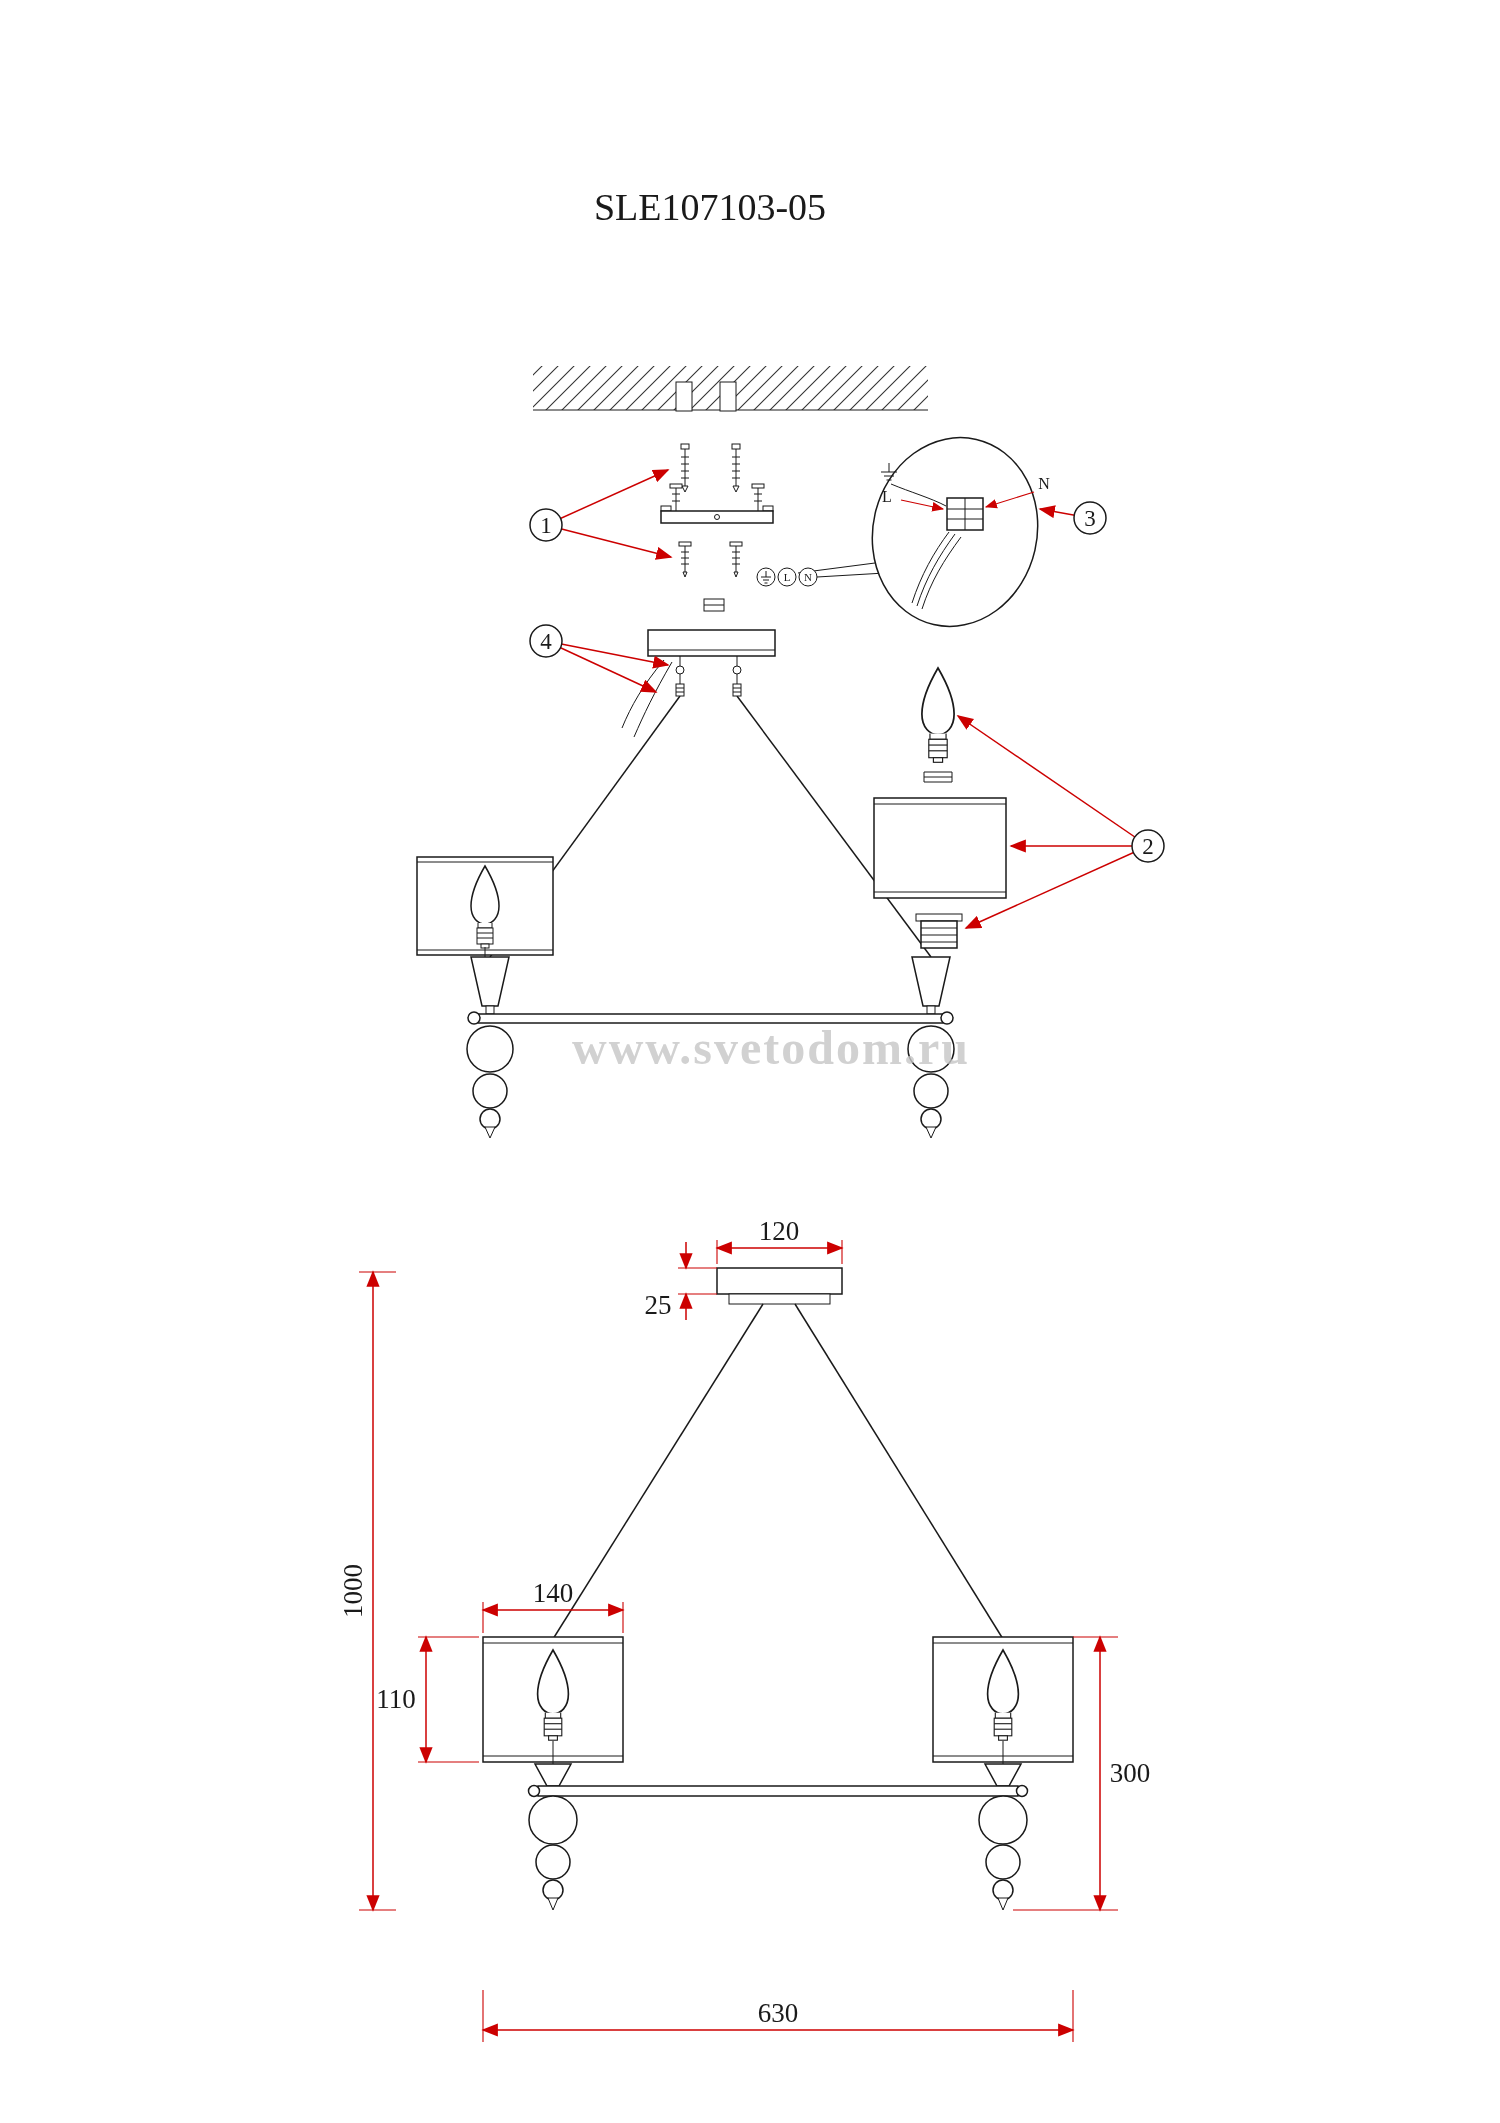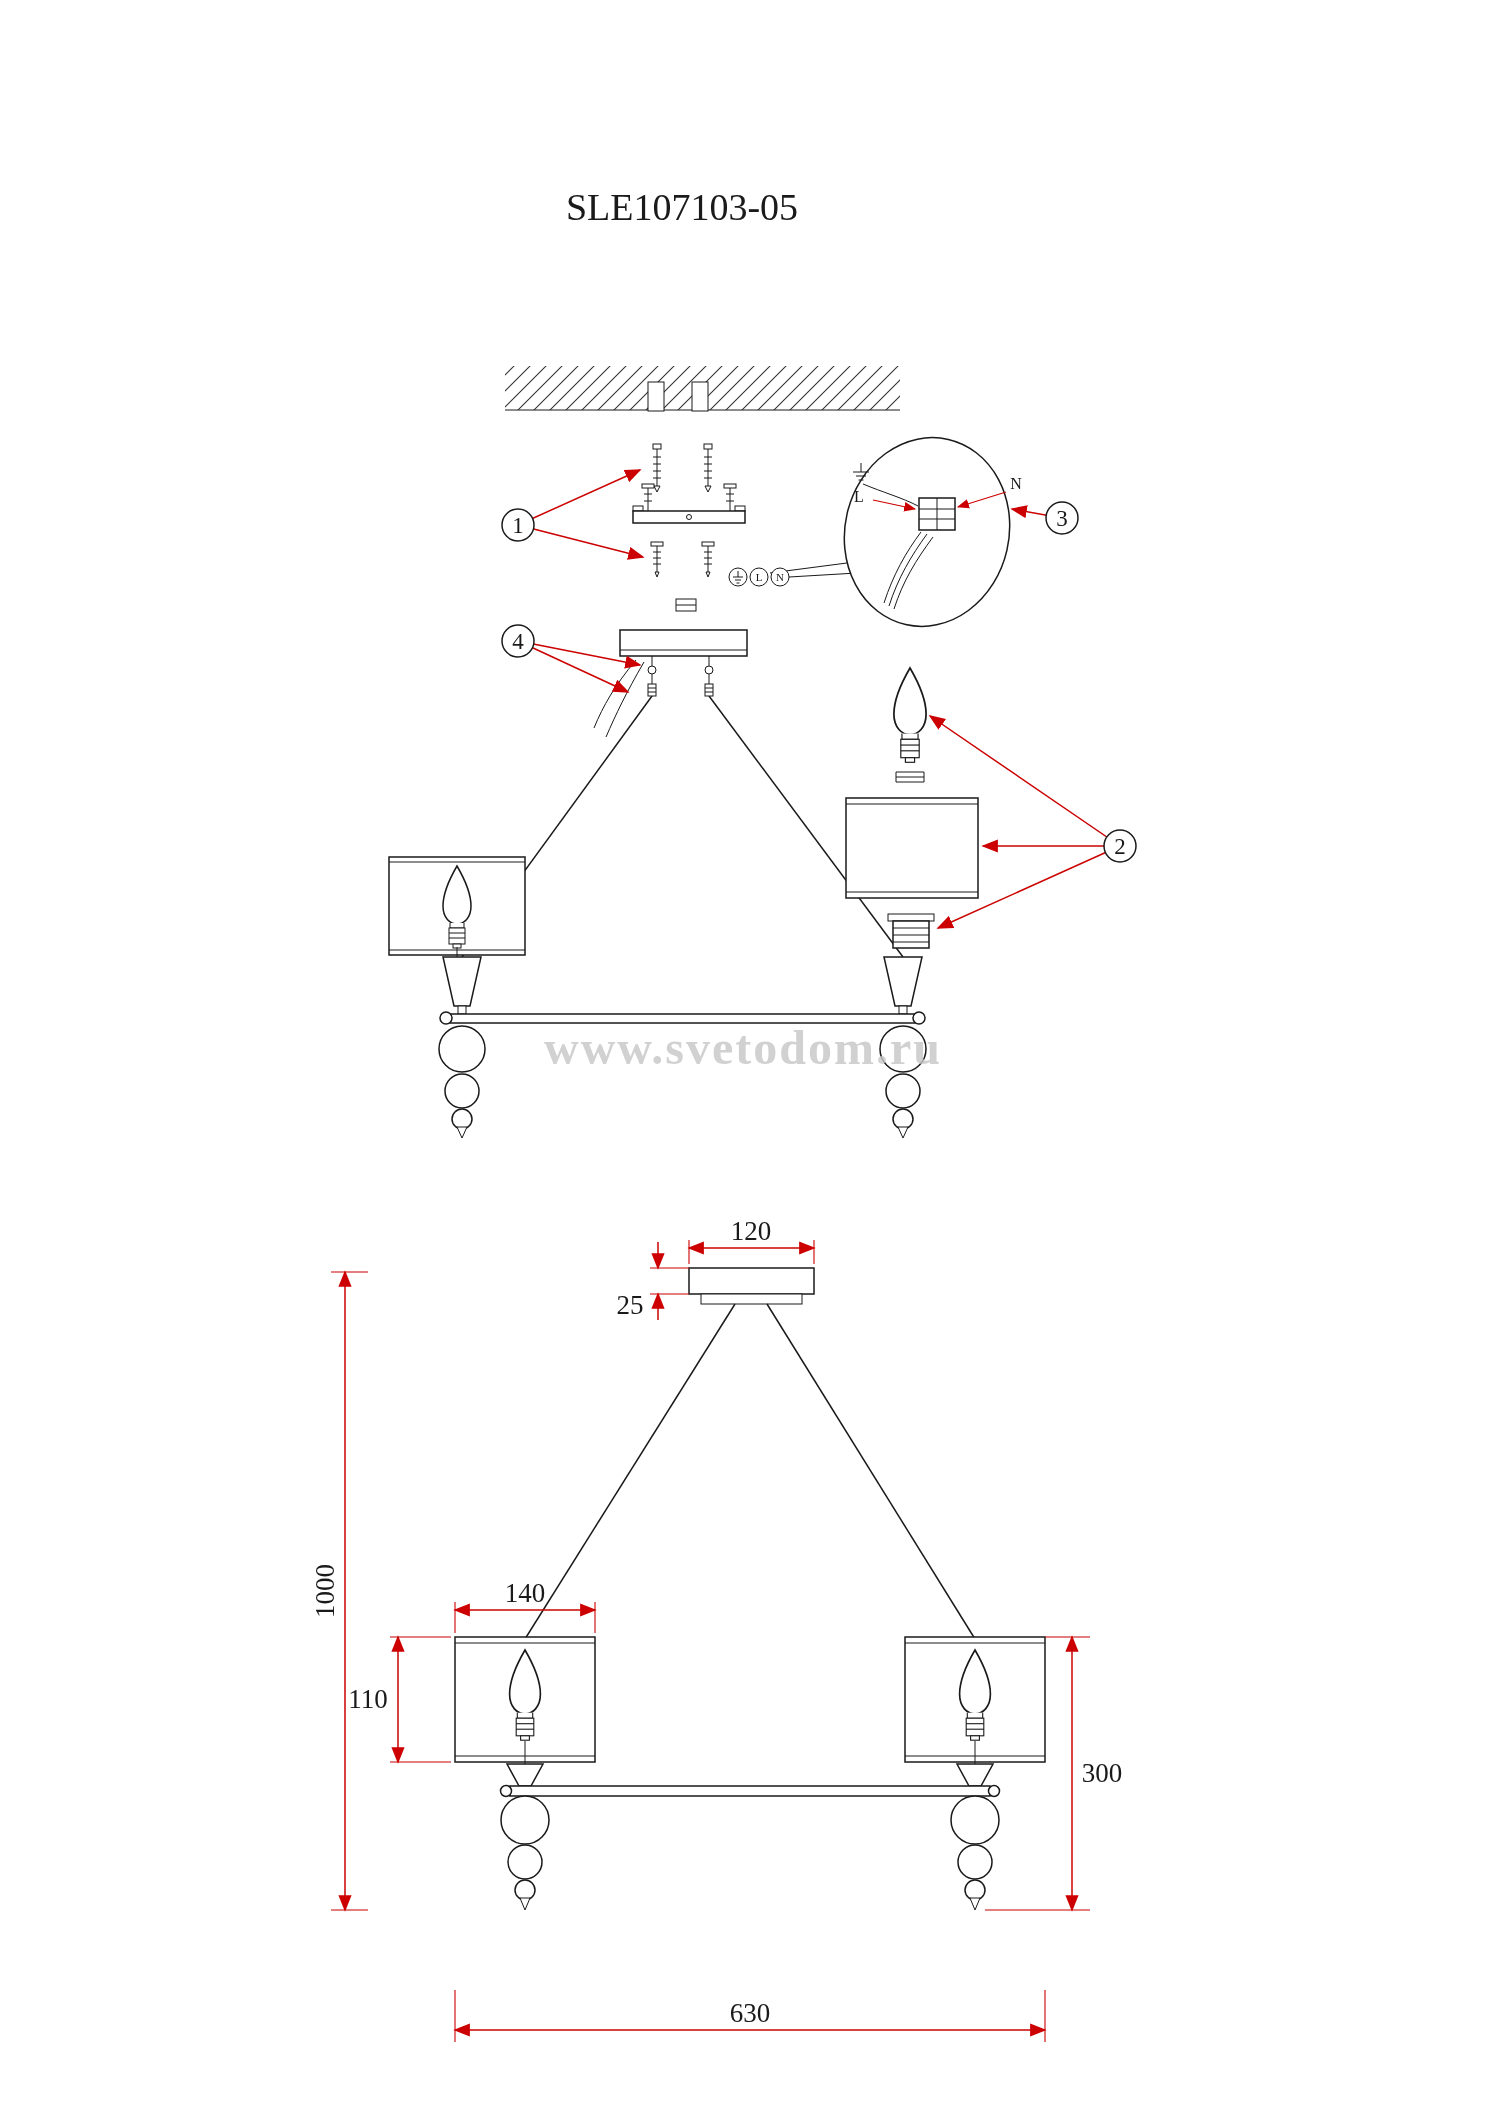--- a/index.html
+++ b/index.html
@@ -1,19 +1,19 @@
 <!DOCTYPE html>
 <html style="--ink: #1a1a1a; --dimension-red: #cc0000; --watermark-gray: #c6c6c6; --paper: #ffffff;"><head>
 <meta charset="utf-8">
 <style>
   :root{
     --ink:#1a1a1a; --dimension-red:#cc0000; --watermark-gray:#c6c6c6; --paper:#ffffff;
   }
   html,body{margin:0;padding:0;background:#fff;}
-  #page{position:relative;width:1232px;height:2123px;background:var(--paper);overflow:hidden;}
+  #page{position:relative;width:1232px;height:2123px;background:var(--paper);overflow:hidden;padding-left:28px;}
   svg{display:block;}
   .s{stroke:var(--ink);stroke-width:1.5;fill:none;}
   .t{stroke:var(--ink);stroke-width:1;fill:none;}
   .fw{fill:var(--paper);}
   .red{stroke:var(--dimension-red);stroke-width:1.5;fill:none;}
   .redt{stroke:var(--dimension-red);stroke-width:1.1;fill:none;}
   text{font-family:"Liberation Serif","DejaVu Serif",serif;fill:var(--ink);}
   .title{font-size:38px;}
   .dim{font-size:27px;}
   .co{font-size:23px;}

